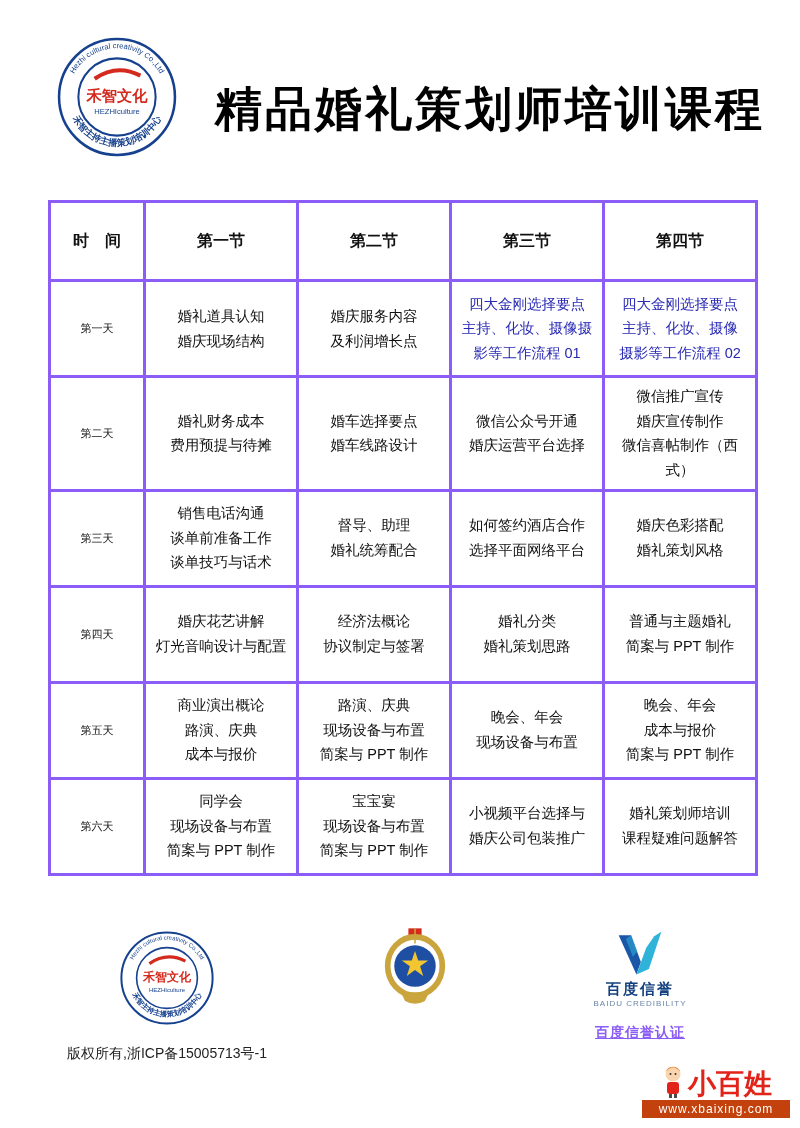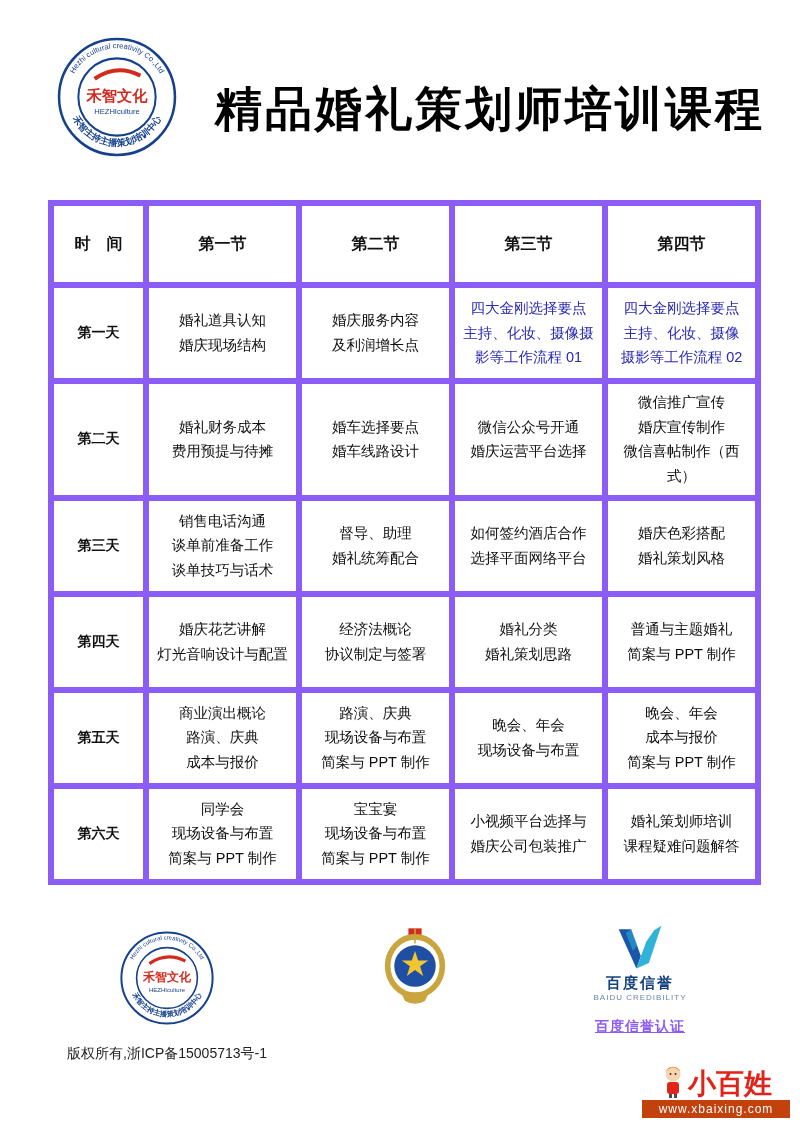--- a/index.html
+++ b/index.html
@@ -15,36 +15,36 @@
   .logo-svg { width:100%; height:100%; display:block; }
   .page-title {
     position:absolute; left:185px; right:35px; top:46px; margin:0;
     text-align:right; font-size:47px; font-weight:900; letter-spacing:3px;
     color:#000; font-family:"Liberation Sans","DejaVu Sans",sans-serif;
   }
 
   
   .sched { position:absolute; left:48px; top:200px; width:707px; border-collapse:collapse; table-layout:fixed; }
   .sched th, .sched td {
-    border:6px solid #8b5cf6; text-align:center; vertical-align:middle;
+    border:3px solid #8b5cf6; text-align:center; vertical-align:middle;
     padding:6px 4px; font-size:14.5px; line-height:1.7; color:#111;
   }
   .sched col.c-time { width:95px; }
   .sched col.c-sec  { width:153px; }
   .sched thead th { height:64px; font-size:16px; font-weight:bold; }
   .sched tbody tr { height:96px; }
-  .sched tbody th { font-size:14px; font-weight:bold; }
+  .sched tbody th { font-size:11px; font-weight:normal; }
   .cell-text { white-space:pre-line; }
 
   
   .ftr { position:absolute; top:918px; left:0; right:0; height:150px; }
   .f-col { position:absolute; text-align:center; }
   .f-left  { left:62px;  top:12px; width:210px; }
   .f-center{ left:300px; top:6px;  width:230px; }
-  .f-right { right:60px; top:6px;  width:200px; }
+  .f-right { right:60px; top:12px;  width:200px; }
   .logo-small { width:96px; height:96px; }
   .badge-svg  { width:66px; height:86px; }
   .baidu-svg  { width:54px; height:48px; display:block; margin:0 auto; }
   .copy-text   { margin-top:15px; font-size:14px; color:#222; }
   .police-text { margin-top:14px; font-size:15px; font-weight:bold; color:#111; }
   .baidu-name  { margin-top:2px; font-size:15px; font-weight:bold; color:#13407e; letter-spacing:2px; }
   .baidu-en    { font-size:8px; color:#6a86a8; letter-spacing:1px; }
   .baidu-cert  { margin-top:16px; font-size:14px; font-weight:bold; color:#8b5cf6; letter-spacing:1px;text-decoration:underline; }
 
   

